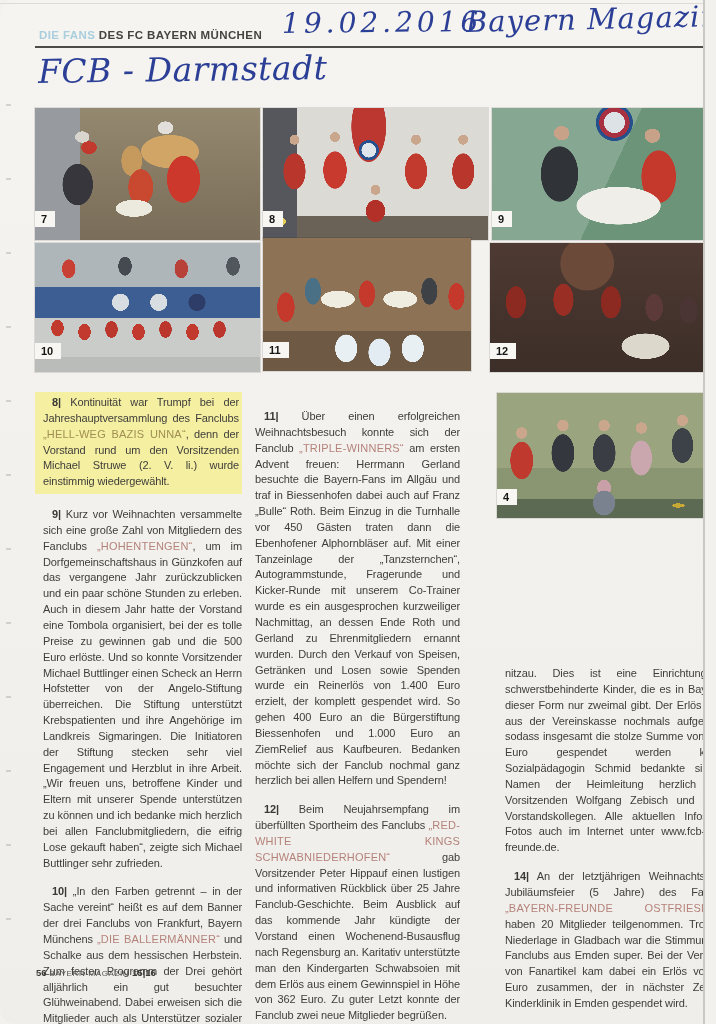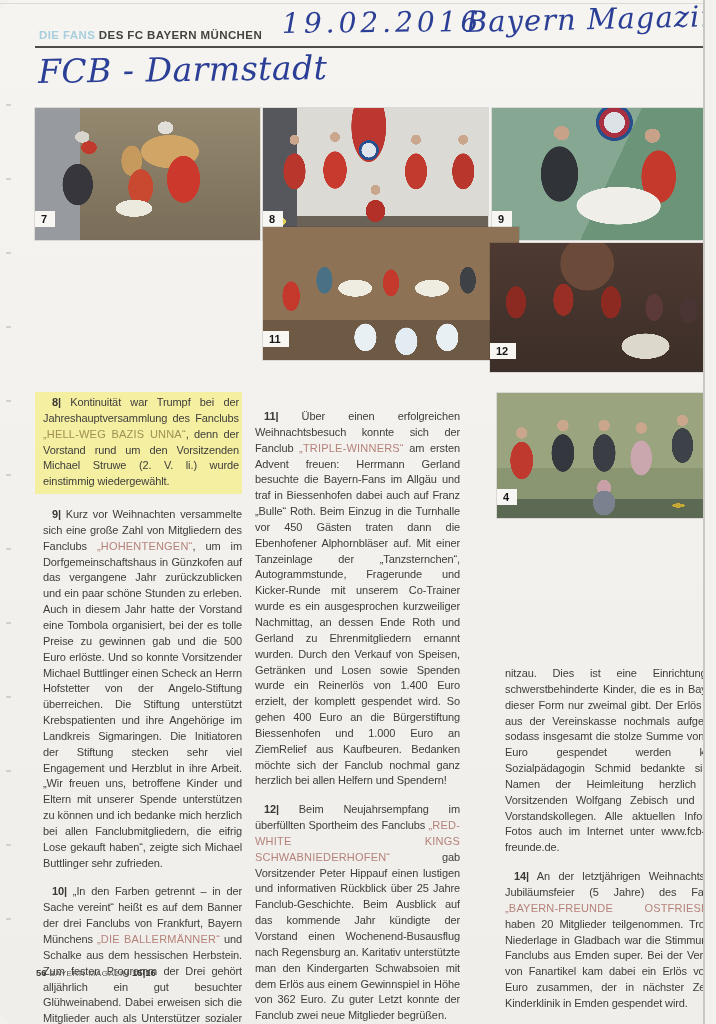--- a/index.html
+++ b/index.html
@@ -75,32 +75,32 @@
     radial-gradient(9px 12px at 82% 67%,#bb362c 0 68%,#0000 70%),
     radial-gradient(14px 14px at 38% 46%,#d8dde2 0 60%,#0000 62%),
     radial-gradient(14px 14px at 55% 46%,#d8dde2 0 60%,#0000 62%),
     radial-gradient(14px 14px at 72% 46%,#2e3d68 0 60%,#0000 62%),
     radial-gradient(10px 14px at 15% 20%,#c84034 0 66%,#0000 68%),
     radial-gradient(10px 14px at 40% 18%,#454a50 0 66%,#0000 68%),
     radial-gradient(10px 14px at 65% 20%,#b8423a 0 66%,#0000 68%),
     radial-gradient(10px 14px at 88% 18%,#50565c 0 66%,#0000 68%),
     linear-gradient(#0000 0 34%,#3c5e92 34% 58%,#0000 58%),
     linear-gradient(#aeb6ba 0 34%,#c9ccc8 58% 88%,#b9bcb8 88%);}
-  #ph11{left:263px;top:227px;width:208px;height:133px;background-image:
+  #ph11{left:263px;top:238px;width:208px;height:133px;background-image:
     radial-gradient(16px 20px at 40% 83%,#e8f0f4 0 68%,#0000 70%),
     radial-gradient(16px 20px at 56% 86%,#e2ecf2 0 68%,#0000 70%),
     radial-gradient(16px 20px at 72% 83%,#e8f0f4 0 68%,#0000 70%),
     radial-gradient(24px 12px at 36% 46%,#efede2 0 70%,#0000 71%),
     radial-gradient(24px 12px at 66% 46%,#efede2 0 70%,#0000 71%),
     radial-gradient(13px 22px at 11% 52%,#c5382c 0 66%,#0000 68%),
     radial-gradient(12px 20px at 24% 40%,#4a7086 0 66%,#0000 68%),
     radial-gradient(12px 20px at 50% 42%,#c5382c 0 66%,#0000 68%),
     radial-gradient(12px 20px at 80% 40%,#3e4246 0 66%,#0000 68%),
     radial-gradient(12px 20px at 93% 44%,#c5382c 0 66%,#0000 68%),
-    linear-gradient(#8d7256 0 70%,#6e5a44 70%); padding-left: 48px;}
+    linear-gradient(#8d7256 0 70%,#6e5a44 70%);}
   #ph12{left:490px;top:243px;width:168px;height:129px;background-image:
     radial-gradient(34px 18px at 72% 80%,#ddd8cc 0 70%,#0000 71%),
     radial-gradient(15px 24px at 12% 46%,#8c2a22 0 66%,#0000 68%),
     radial-gradient(15px 24px at 34% 44%,#982e24 0 66%,#0000 68%),
     radial-gradient(15px 24px at 56% 46%,#8c2a22 0 66%,#0000 68%),
     radial-gradient(13px 20px at 76% 50%,#5c3a3a 0 66%,#0000 68%),
     radial-gradient(13px 20px at 92% 52%,#4a3434 0 66%,#0000 68%),
     radial-gradient(40px 40px at 45% 16%,#6b4a3a 0 66%,#0000 68%),
     linear-gradient(#4e3a32,#3c2e28); padding-left: 48px;}
   #ph13{left:497px;top:393px;width:206px;height:125px;background-image:
@@ -171,20 +171,23 @@
 
   <div class="photo" id="ph7">
       <span class="label">7</span>
     </div>
   <div class="photo" id="ph8">
       <span class="label">8</span>
     </div>
   <div class="photo" id="ph9">
       <span class="label">9</span>
     </div>
+  <div class="photo" id="ph10">
+      <span class="label">10</span>
+    </div>
   <div class="photo" id="ph11">
       <span class="label">11</span>
     </div>
   <div class="photo" id="ph12">
       <span class="label">12</span>
     </div>
   <div class="photo" id="ph13">
       <span class="label">4</span>
     </div>
 

